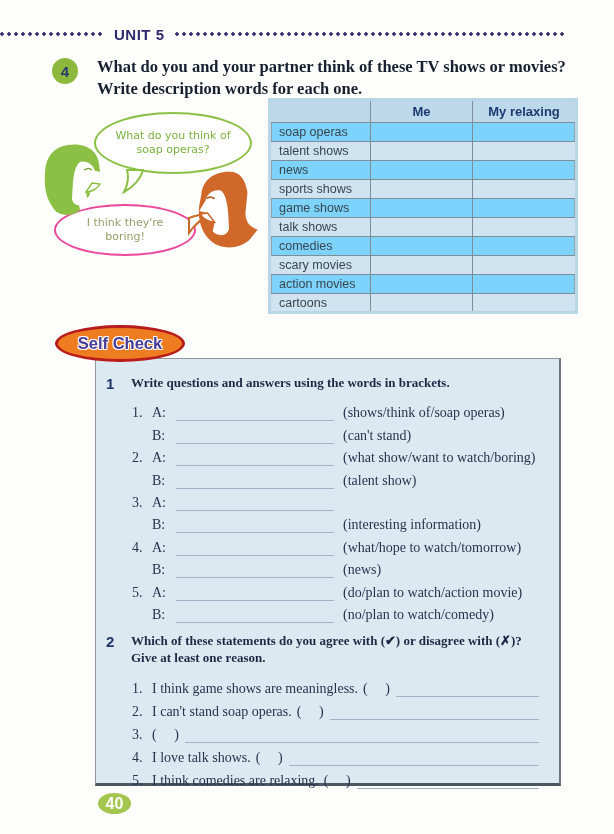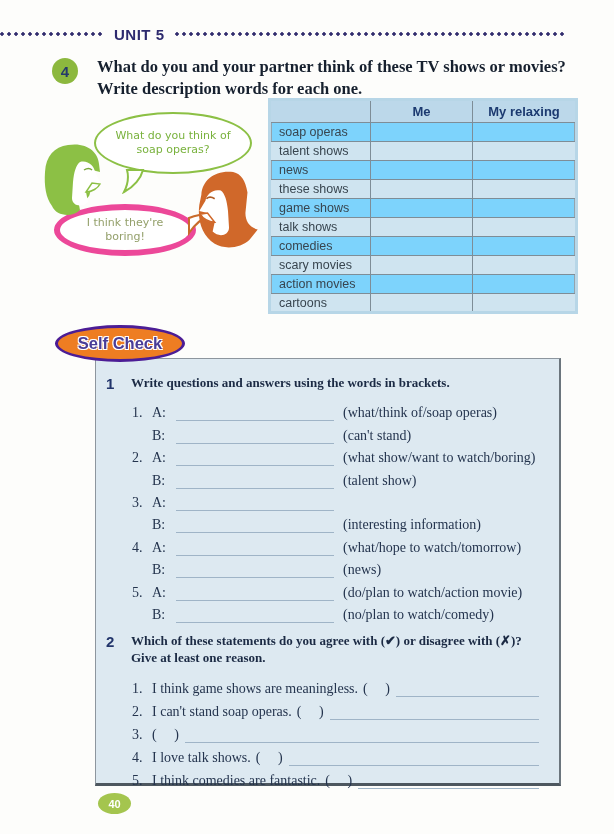--- a/index.html
+++ b/index.html
@@ -43,33 +43,33 @@
   .tv-table td.me-cell { width:102px; }
   .tv-table td.partner-cell { width:104px; }
   .tv-table tr:nth-child(even) td { background:#cfe4f0; }
 
   
   .cartoon { position:absolute; left:42px; top:14px; width:225px; height:170px; }
   .bubble { position:absolute; background:#fff; text-align:center;
     font-family:"DejaVu Sans", sans-serif; display:flex; align-items:center; justify-content:center; }
   .bubble-q { left:52px; top:0; width:158px; height:62px; border:2px solid #8cc045;
     border-radius:50% / 50%; color:#79b23d; font-size:11px; line-height:1.3; padding:4px 12px; }
-  .bubble-a { left:12px; top:92px; width:142px; height:52px; border:6px solid #ec4899;
+  .bubble-a { left:12px; top:92px; width:142px; height:52px; border:2px solid #ec4899;
     border-radius:50% / 50%; color:#94a06b; font-size:11px; line-height:1.3; padding:2px 10px;justify-content:center; }
   .tail { position:absolute; }
   .tail-q { left:78px; top:56px; }
   .tail-a { left:144px; top:100px; }
   .head { position:absolute; }
   .head-left { left:0; top:30px; width:62px; height:78px; }
   .head-right { left:152px; top:56px; width:68px; height:82px; }
 
   
   .selfcheck-wrap { position:absolute; left:0; top:325px; width:614px; }
   .sc-badge { position:absolute; left:55px; top:0; width:130px; height:37px;
-    background:#ee7d22; border:3px solid #4c1d95; border-radius:50%;
+    background:#ee7d22; border:3px solid #b91c1c; border-radius:50%;
     display:flex; align-items:center; justify-content:center;
     font-family:"Liberation Sans", sans-serif; font-weight:bold; font-size:16.5px;
     color:#4a3c96; z-index:2;
     text-shadow:-1px -1px 0 #fff, 1px -1px 0 #fff, -1px 1px 0 #fff, 1px 1px 0 #fff; }
   .sc-box { position:absolute; left:95px; top:33px; width:466px; height:428px;
     background:#dde9f1; border:1px solid #8d969e; border-right:2px solid #6b757d;
     border-bottom:3px solid #4d575f; padding:16px 16px 10px 8px; }
   .sc-heading { display:flex; gap:13px; margin-bottom:7px; }
   .sc-heading .num { font-family:"Liberation Sans", sans-serif; font-weight:bold;
     font-size:15px; color:#22356b; width:14px; text-align:left; padding-left:2px; flex:0 0 14px; }
@@ -88,21 +88,21 @@
   .st-line { display:flex; align-items:flex-end; height:23px; padding-left:28px;
     padding-right:4px; font-size:14px; color:#24344e; }
   .st-line .qnum { width:20px; flex:0 0 20px; }
   .st-line .stext { white-space:nowrap; margin-right:5px; }
   .st-line .paren { white-space:pre; margin-right:6px; }
   .st-line .blank2 { flex:1; border-bottom:1px solid #9fb4c7; height:16px; }
 
   
   .page-badge { position:absolute; left:98px; top:793px; width:33px; height:21px;
     background:#a4c54e; border-radius:50%; display:flex; align-items:center; justify-content:center;
-    font-family:"Liberation Sans", sans-serif; font-weight:bold; font-size:11px; color:#ffffff; }
+    font-family:"Liberation Sans", sans-serif; font-weight:bold; font-size:16px; color:#ffffff; }
 </style>
 </head>
 <body>
 
 <div class="page">
 
   <div class="unit-header">
     <span class="dots left"></span>
     <span class="unit-label">UNIT 5</span>
     <span class="dots right"></span>
@@ -162,21 +162,21 @@
             <td class="label">talent shows</td>
             <td class="me-cell"></td>
             <td class="partner-cell"></td>
           </tr>
         <tr>
             <td class="label">news</td>
             <td class="me-cell"></td>
             <td class="partner-cell"></td>
           </tr>
         <tr>
-            <td class="label">these shows</td>
+            <td class="label">sports shows</td>
             <td class="me-cell"></td>
             <td class="partner-cell"></td>
           </tr>
         <tr>
             <td class="label">game shows</td>
             <td class="me-cell"></td>
             <td class="partner-cell"></td>
           </tr>
         <tr>
             <td class="label">talk shows</td>
@@ -215,21 +215,21 @@
       <div class="sc-heading">
         <span class="num">1</span>
         <span class="title">Write questions and answers using the words in brackets.</span>
       </div>
 
       <div>
         <div class="qa-line">
             <span class="qnum">1.</span>
             <span class="qlabel">A:</span>
             <span class="blank"></span>
-            <span class="hint">(what/think of/soap operas)</span>
+            <span class="hint">(shows/think of/soap operas)</span>
           </div>
         <div class="qa-line">
             <span class="qnum"></span>
             <span class="qlabel">B:</span>
             <span class="blank"></span>
             <span class="hint">(can't stand)</span>
           </div>
         <div class="qa-line">
             <span class="qnum">2.</span>
             <span class="qlabel">A:</span>
@@ -303,21 +303,21 @@
             <span class="blank2"></span>
           </div>
         <div class="st-line">
             <span class="qnum">4.</span>
             <span class="stext">I love talk shows.</span>
             <span class="paren">(&nbsp;&nbsp;&nbsp;&nbsp;&nbsp;)</span>
             <span class="blank2"></span>
           </div>
         <div class="st-line">
             <span class="qnum">5.</span>
-            <span class="stext">I think comedies are fantastic.</span>
+            <span class="stext">I think comedies are relaxing.</span>
             <span class="paren">(&nbsp;&nbsp;&nbsp;&nbsp;&nbsp;)</span>
             <span class="blank2"></span>
           </div>
       </div>
 
     </div>
   </div>
 
   <div class="page-badge">40</div>
 

